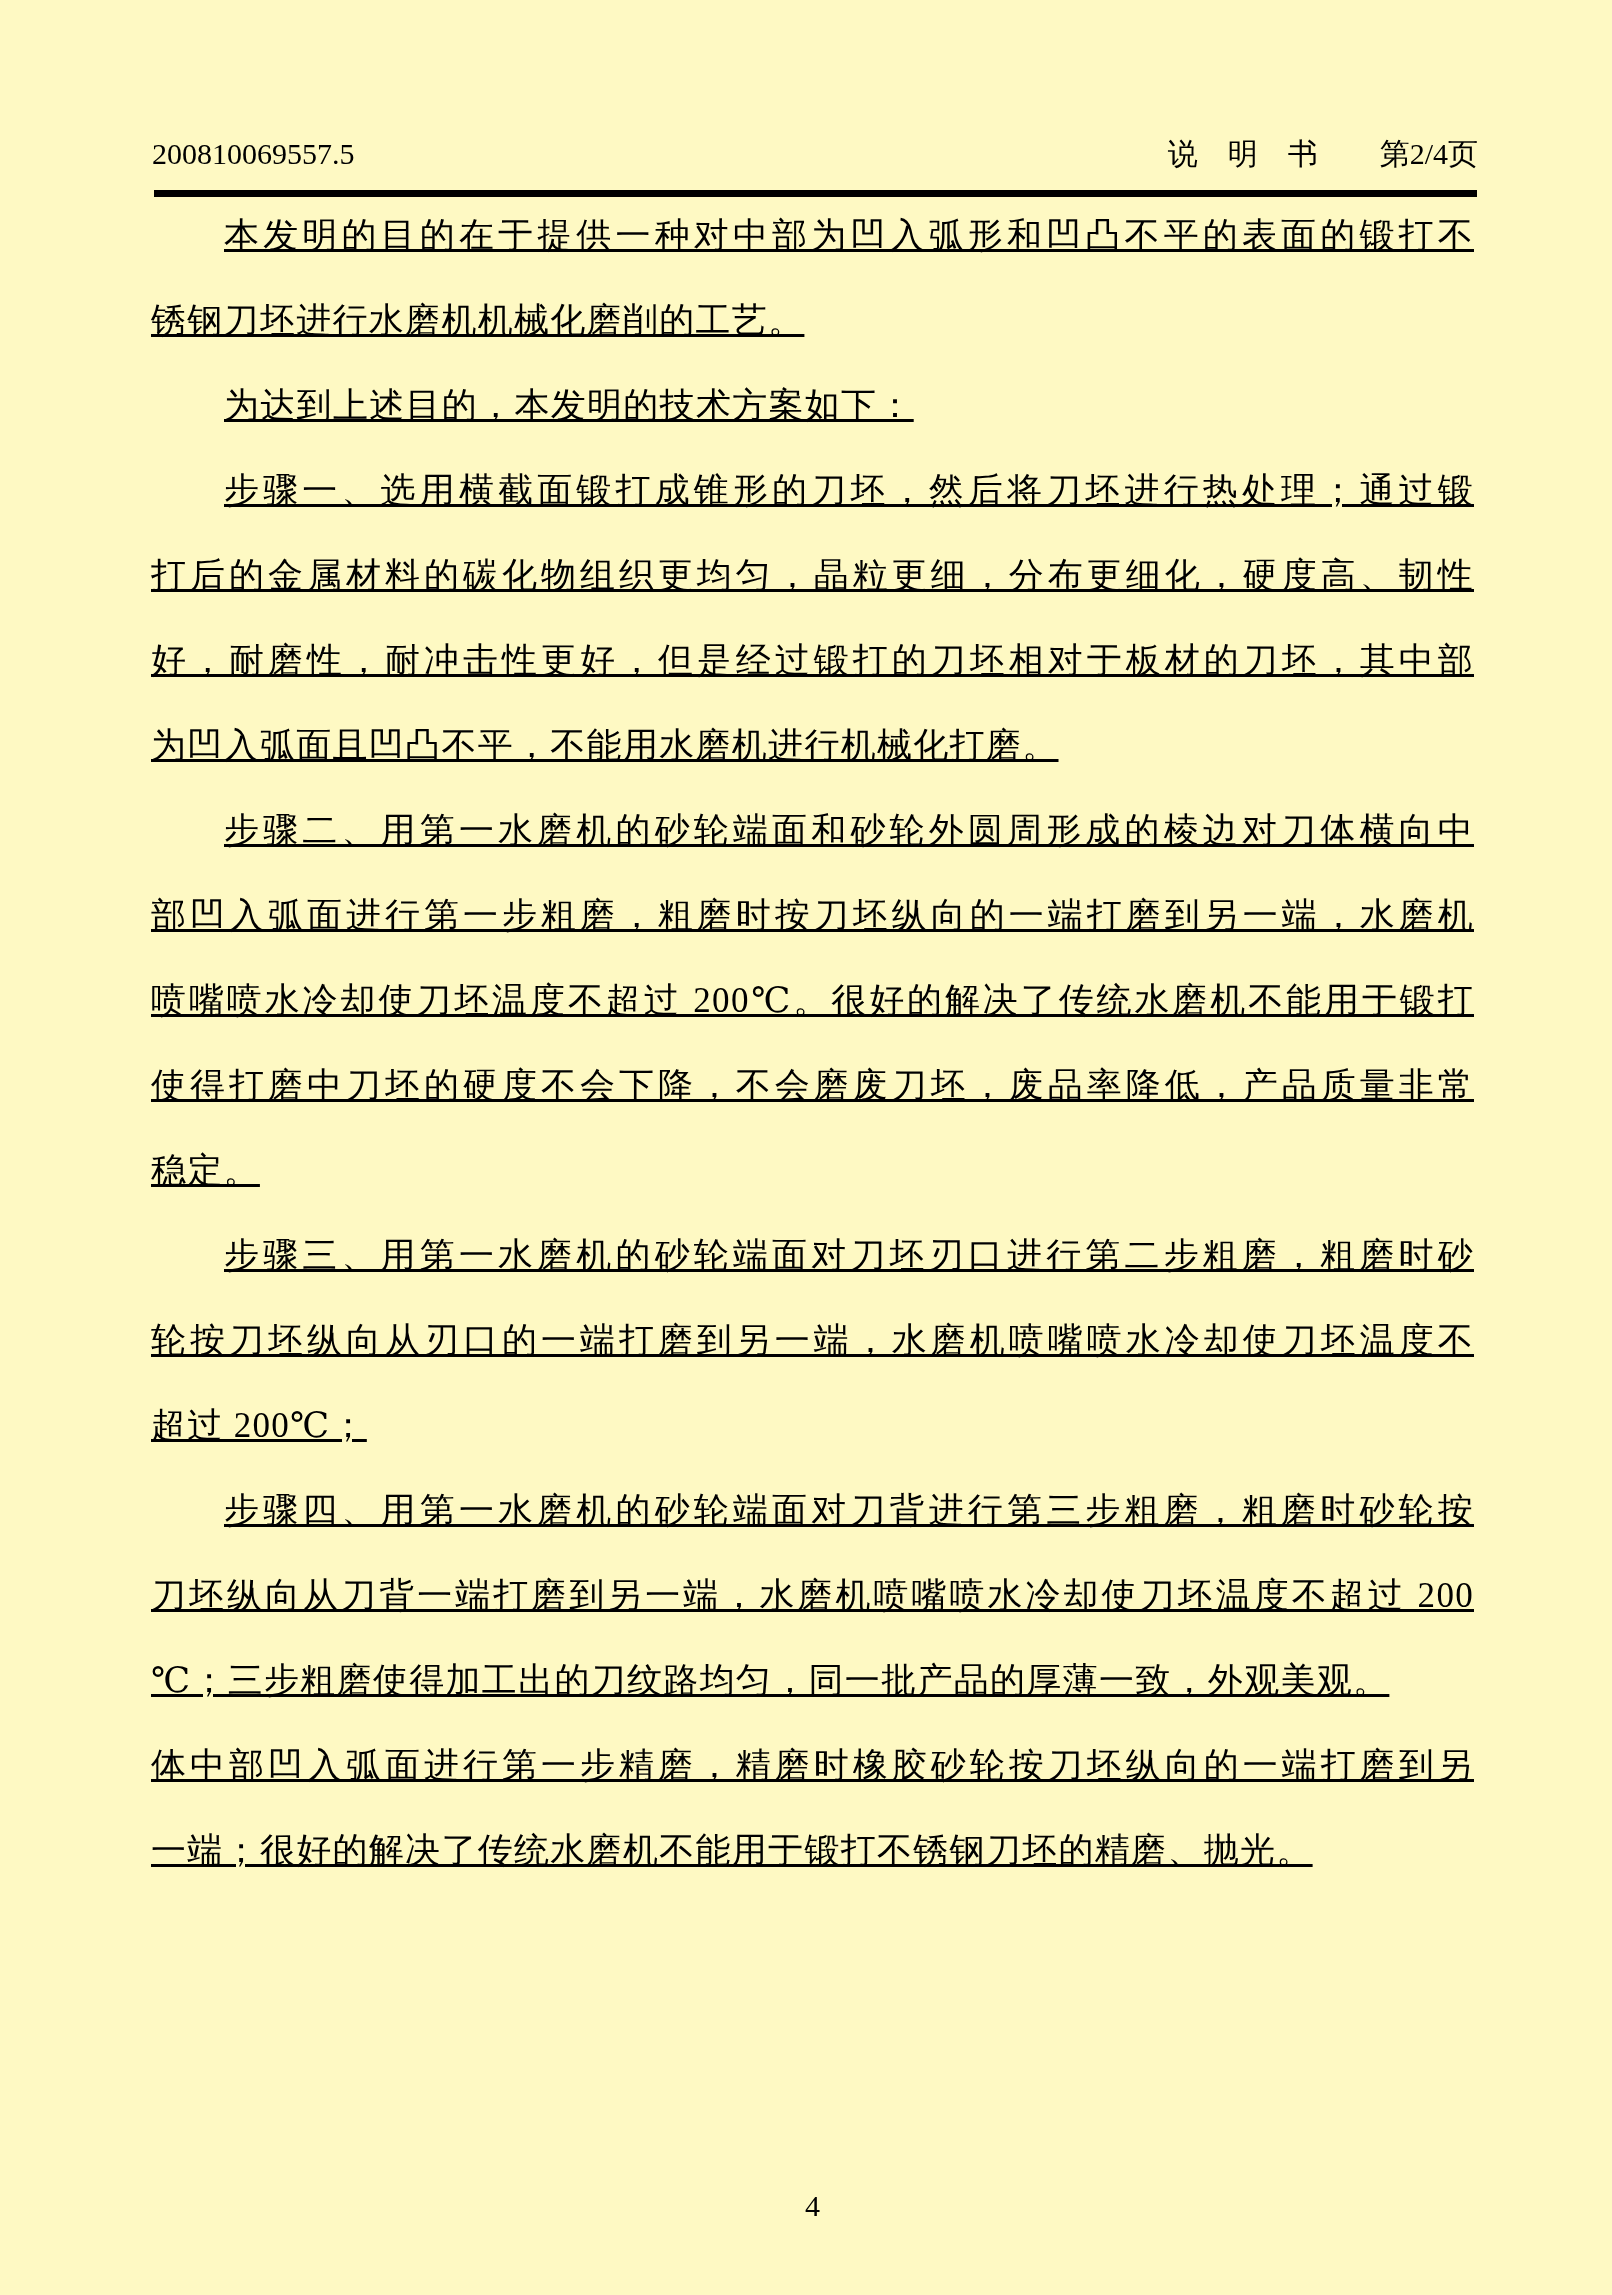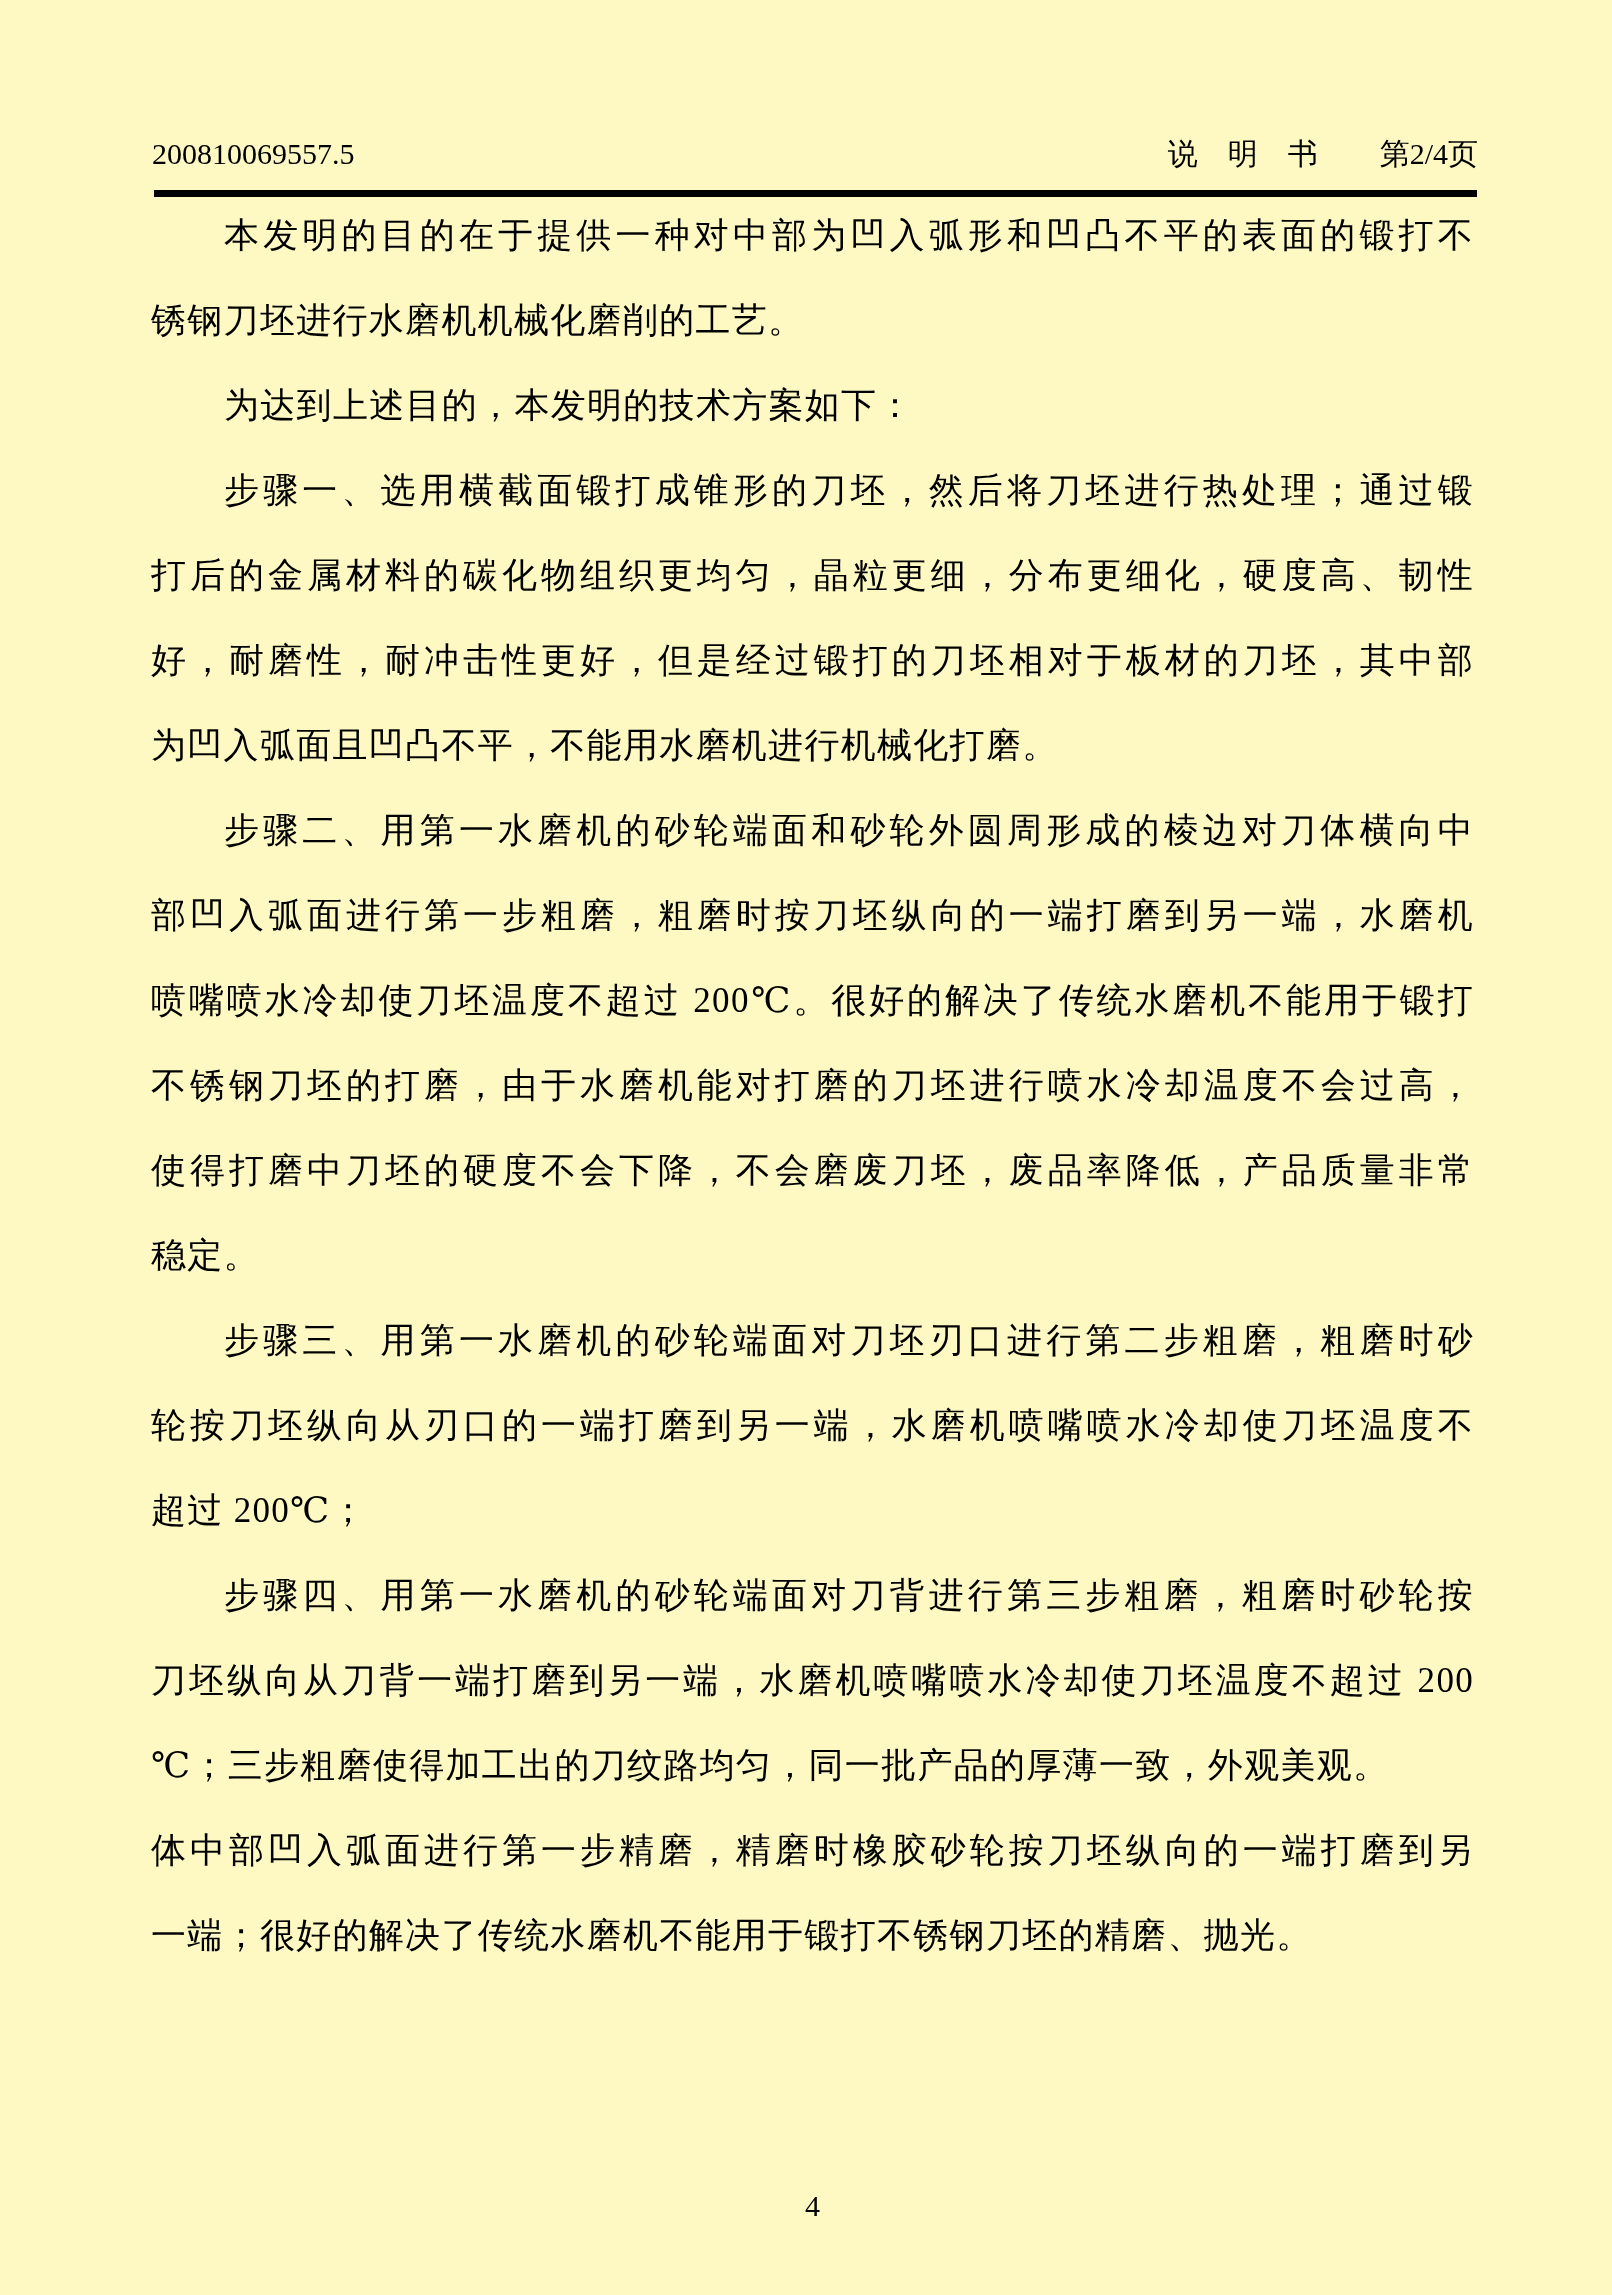--- a/index.html
+++ b/index.html
@@ -47,20 +47,21 @@
     height: 6.5px;
     background: #000000;
   }
   .body-text {
     position: absolute;
     top: 193px;
     left: 151px;
     width: 1323px;
     font-size: 35px;
     letter-spacing: 1.3px;
+    text-decoration: underline;
   }
   .line {
     height: 85px;
     line-height: 85px;
     white-space: nowrap;
     overflow: visible;
   }
   .line.just {
     text-align: justify;
     text-justify: inter-character;
@@ -99,21 +100,20 @@
       <div class="line just indent">本发明的目的在于提供一种对中部为凹入弧形和凹凸不平的表面的锻打不</div>
       <div class="line">锈钢刀坯进行水磨机机械化磨削的工艺。</div>
       <div class="line indent">为达到上述目的，本发明的技术方案如下：</div>
       <div class="line just indent">步骤一、选用横截面锻打成锥形的刀坯，然后将刀坯进行热处理；通过锻</div>
       <div class="line just">打后的金属材料的碳化物组织更均匀，晶粒更细，分布更细化，硬度高、韧性</div>
       <div class="line just">好，耐磨性，耐冲击性更好，但是经过锻打的刀坯相对于板材的刀坯，其中部</div>
       <div class="line">为凹入弧面且凹凸不平，不能用水磨机进行机械化打磨。</div>
       <div class="line just indent">步骤二、用第一水磨机的砂轮端面和砂轮外圆周形成的棱边对刀体横向中</div>
       <div class="line just">部凹入弧面进行第一步粗磨，粗磨时按刀坯纵向的一端打磨到另一端，水磨机</div>
       <div class="line just">喷嘴喷水冷却使刀坯温度不超过 200℃。很好的解决了传统水磨机不能用于锻打</div>
-      <div class="line just">不锈钢刀坯的打磨，由于水磨机能对打磨的刀坯进行喷水冷却温度不会过高，</div>
       <div class="line just">使得打磨中刀坯的硬度不会下降，不会磨废刀坯，废品率降低，产品质量非常</div>
       <div class="line">稳定。</div>
       <div class="line just indent">步骤三、用第一水磨机的砂轮端面对刀坯刃口进行第二步粗磨，粗磨时砂</div>
       <div class="line just">轮按刀坯纵向从刃口的一端打磨到另一端，水磨机喷嘴喷水冷却使刀坯温度不</div>
       <div class="line">超过 200℃；</div>
       <div class="line just indent">步骤四、用第一水磨机的砂轮端面对刀背进行第三步粗磨，粗磨时砂轮按</div>
       <div class="line just">刀坯纵向从刀背一端打磨到另一端，水磨机喷嘴喷水冷却使刀坯温度不超过 200</div>
       <div class="line">℃；三步粗磨使得加工出的刀纹路均匀，同一批产品的厚薄一致，外观美观。</div>
       <div class="line just">体中部凹入弧面进行第一步精磨，精磨时橡胶砂轮按刀坯纵向的一端打磨到另</div>
       <div class="line">一端；很好的解决了传统水磨机不能用于锻打不锈钢刀坯的精磨、抛光。</div>

